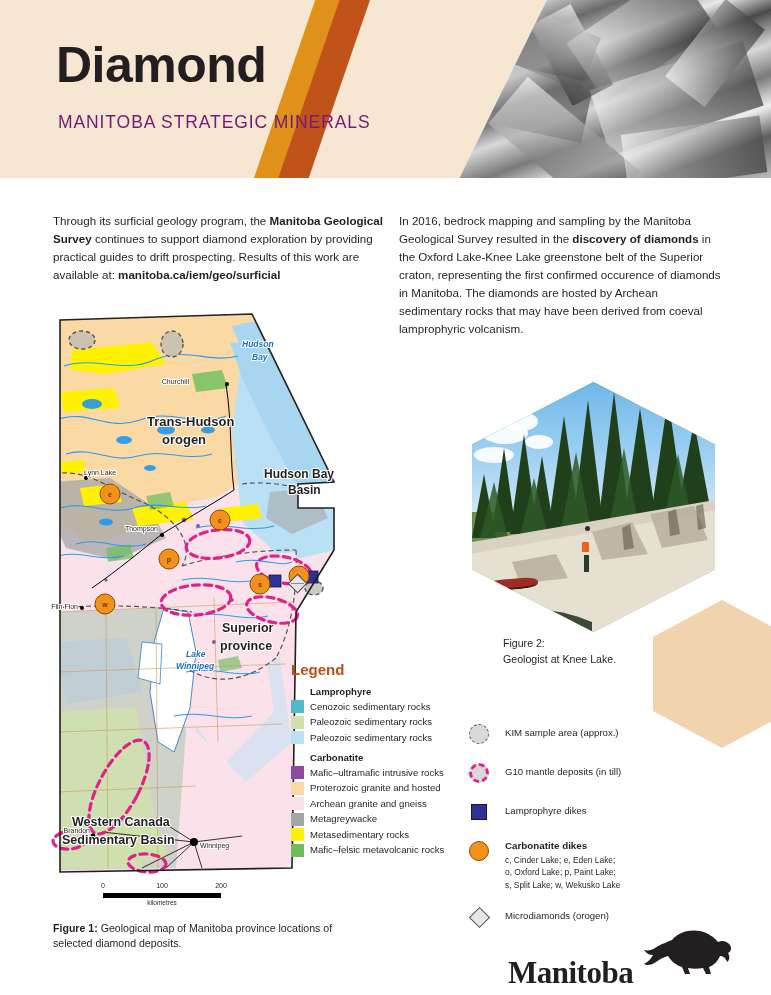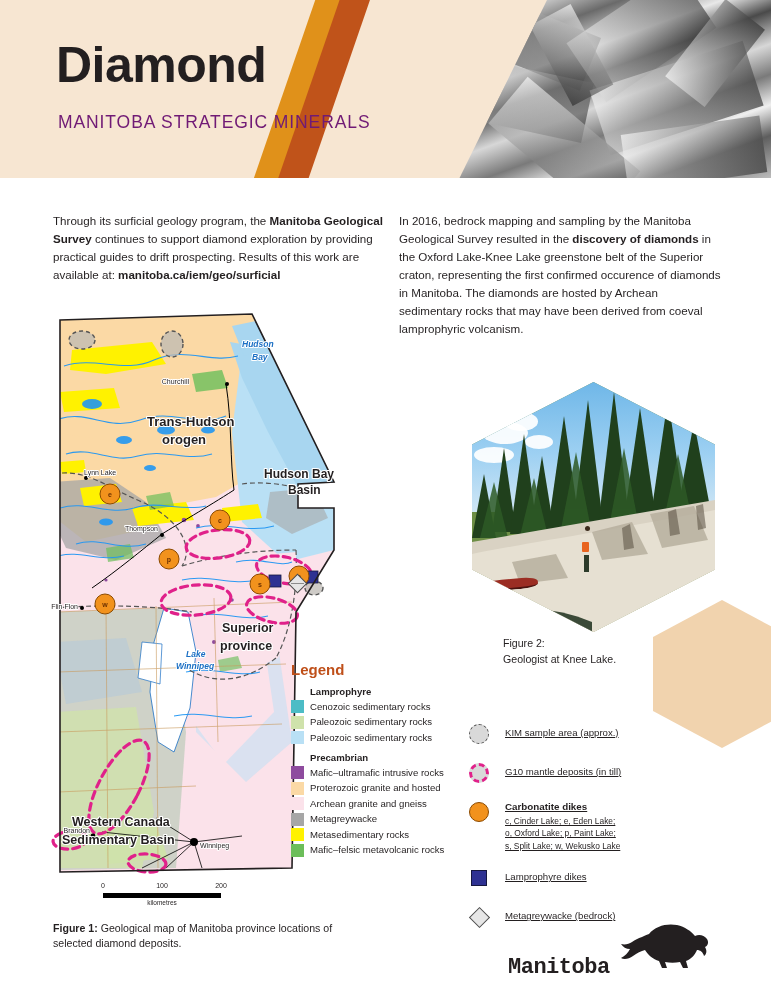--- a/index.html
+++ b/index.html
@@ -252,21 +252,21 @@
   .leg-text { font-size: 9.6px; color: #231f20; line-height: 1.25; }
 
   .leg-row-sym {
     display: flex; align-items: flex-start;
     margin-bottom: 13px;
   }
   .leg-sym {
     width: 26px; height: 26px; flex: 0 0 26px;
     margin-right: 13px; position: relative;
   }
-  .leg-sym-text { font-size: 9.6px; color: #231f20; line-height: 1.3; padding-top: 6px; text-decoration: underline; }
+  .leg-sym-text { font-size: 9.6px; color: #231f20; line-height: 1.3; padding-top: 6px; }
   .leg-sym-text b { font-weight: bold; display: block; font-size: 9.8px; margin-bottom: 1px; }
   .leg-sub { font-size: 8.4px; line-height: 1.35; color: #231f20; }
 
   .sym-kim {
     width: 20px; height: 20px; margin: 3px;
     border-radius: 50%;
     background: #d9d9d9;
     border: 1.6px dashed #4d4d4d;
   }
   .sym-g10 {
@@ -293,23 +293,23 @@
     transform: rotate(45deg);
   }
 
   
   .mb-logo {
     position: absolute;
     left: 508px; top: 912px;
     display: flex; align-items: center;
   }
   .mb-logo-text {
-    font-size: 22px; font-weight: bold;
+    font-size: 31px; font-weight: bold;
     color: #231f20; letter-spacing: -0.5px;
-    font-family: Liberation Mono, monospace;
+    font-family: Liberation Serif, serif;
     margin-top: 43px;
   }
   .mb-bison { margin-left: 9px; }
 </style>
 </head>
 <body>
 
 <div id="page">
 
   <div class="banner">
@@ -605,21 +605,21 @@
         </div>
         <div class="leg-row">
           <div class="leg-swatch" style="background-color: rgb(207, 226, 171);"></div>
           <div class="leg-text">Paleozoic sedimentary rocks</div>
         </div>
         <div class="leg-row">
           <div class="leg-swatch" style="background-color: rgb(185, 224, 245);"></div>
           <div class="leg-text">Paleozoic sedimentary rocks</div>
         </div>
 
-        <div class="leg-group-head">Precambrian</div>
+        <div class="leg-group-head">Carbonatite</div>
         <div class="leg-row">
           <div class="leg-swatch" style="background-color: rgb(142, 75, 158);"></div>
           <div class="leg-text">Mafic–ultramafic intrusive rocks</div>
         </div>
         <div class="leg-row">
           <div class="leg-swatch" style="background-color: rgb(251, 217, 165);"></div>
           <div class="leg-text">Proterozoic granite and hosted</div>
         </div>
         <div class="leg-row">
           <div class="leg-swatch" style="background-color: rgb(251, 226, 234);"></div>
@@ -644,41 +644,41 @@
           <div class="leg-sym">
               <div class="sym-kim"></div>
             </div>
           <div class="leg-sym-text">KIM sample area (approx.)</div>
         </div>
         <div class="leg-row-sym">
           <div class="leg-sym">
               <div class="sym-g10"></div>
             </div>
           <div class="leg-sym-text">G10 mantle deposits (in till)</div>
+        </div>
+        <div class="leg-row-sym">
+          <div class="leg-sym">
+              <div class="sym-lamp"></div>
+            </div>
+          <div class="leg-sym-text">Lamprophyre dikes</div>
         </div>
         <div class="leg-row-sym">
           <div class="leg-sym">
               <div class="sym-carb"></div>
             </div>
           <div class="leg-sym-text" style="padding-top:2px">
             <b>Carbonatite dikes</b>
             <span class="leg-sub">c, Cinder Lake; e, Eden Lake;<br>o, Oxford Lake; p, Paint Lake;<br>s, Split Lake; w, Wekusko Lake</span>
           </div>
         </div>
         <div class="leg-row-sym">
           <div class="leg-sym">
-              <div class="sym-lamp"></div>
-            </div>
-          <div class="leg-sym-text">Lamprophyre dikes</div>
-        </div>
-        <div class="leg-row-sym">
-          <div class="leg-sym">
               <div class="sym-micro"></div>
             </div>
-          <div class="leg-sym-text">Metagreywacke (bedrock)</div>
+          <div class="leg-sym-text">Microdiamonds (orogen)</div>
         </div>
       </div>
 
     </div>
   </div>
 
   <div class="mb-logo">
     <div class="mb-logo-text">Manitoba</div>
     <svg class="mb-bison" width="92" height="48" viewBox="0 0 92 48">
       <path fill="#231f20" d="M30,12 C36,4 48,1 58,3 C66,5 72,9 76,14 C80,12 85,13 88,17

